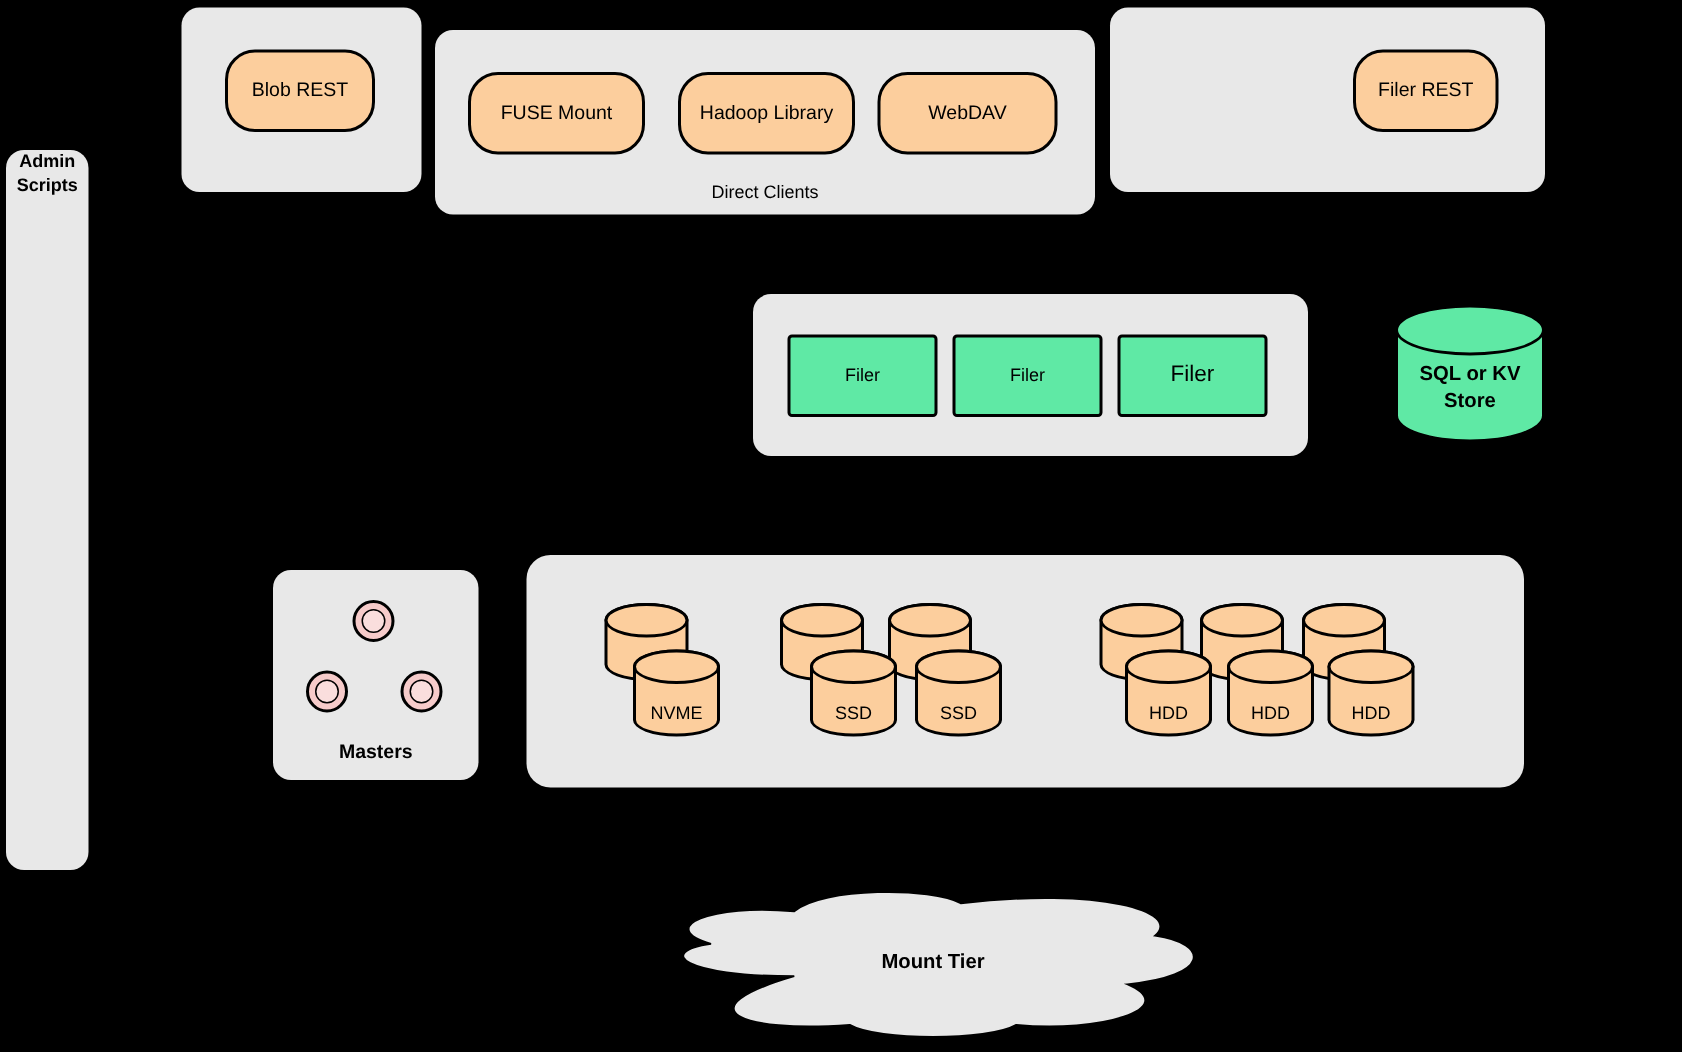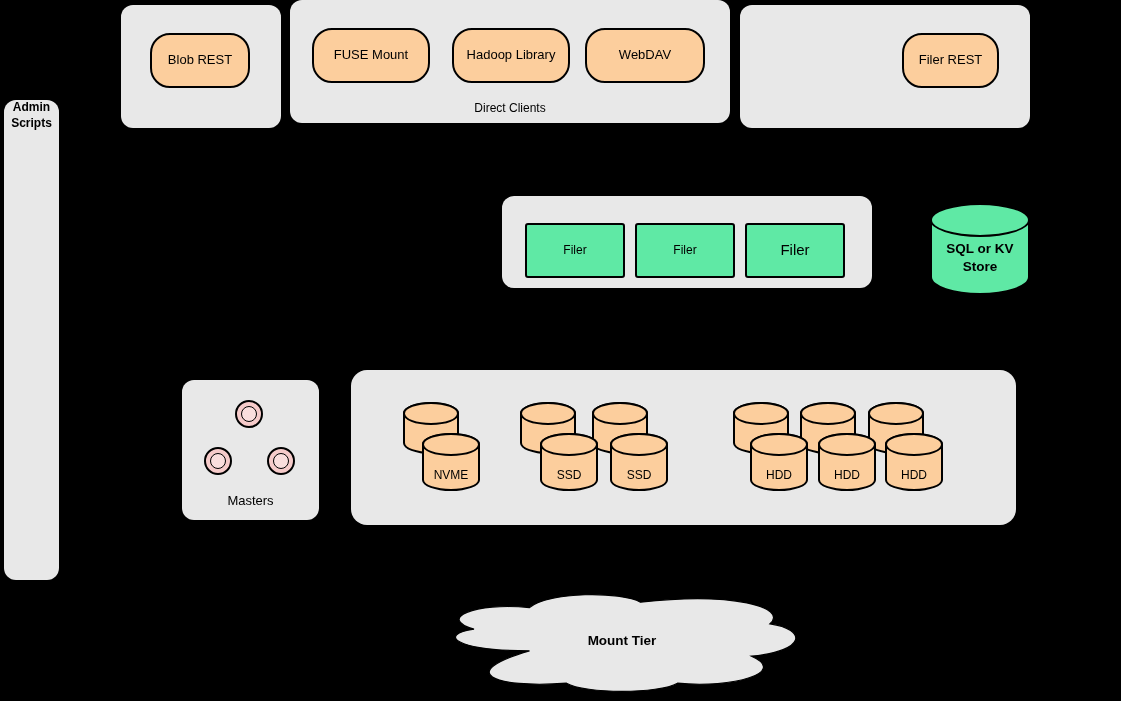--- a/index.html
+++ b/index.html
@@ -22,51 +22,51 @@
        border-radius:50%/11px;font-size:12px;padding-bottom:7px}
   .cyl::before{content:"";position:absolute;left:-2px;top:-2px;right:-2px;height:19px;
        background:inherit;border:2px solid var(--stroke,#000);border-radius:50%}
   .cyl.green-cyl{background:var(--green,#5fe9a5);border-radius:50%/18px;align-items:center;
        padding:18px 8px 0;font-weight:bold;font-size:13.5px;text-align:center;line-height:1.3}
   .cyl.green-cyl::before{height:30px}
   .circle{position:absolute;display:flex;align-items:center;justify-content:center;
        background:var(--pink,#f6cbca);border:2px solid var(--stroke,#000);border-radius:50%}
   .circle::after{content:"";width:60%;height:60%;background:#fadedd;
        border:1.5px solid var(--stroke,#000);border-radius:50%}
-  .masters-label{position:absolute;left:0;right:0;bottom:12px;text-align:center;font-weight:normal;font-size:13px}
+  .masters-label{position:absolute;left:0;right:0;bottom:12px;text-align:center;font-weight:bold;font-size:13px}
   .cloud-wrap{position:absolute}
   .cloud-wrap svg{position:absolute;left:0;top:0;width:100%;height:100%}
   .cloud-label{position:absolute;left:0;top:0;right:0;bottom:0;display:flex;
        align-items:center;justify-content:center;font-weight:bold;font-size:13.5px}
 </style>
 </head>
 <body>
 
 <div class="stage">
 
   <div class="panel admin" style="left:4px;top:100px;width:55px;height:480px">
     <div class="admin-label">Admin Scripts</div>
   </div>
 
   <div class="panel" style="left:121px;top:5px;width:160px;height:123px">
     <div class="node" style="left:29px;top:28px;width:100px;height:55px">Blob REST</div>
   </div>
 
-  <div class="panel" style="left:290px;top:0;width:440px;height:123px">
+  <div class="panel" style="left:290px;top:20px;width:440px;height:123px">
     <div class="node" style="left:22px;top:28px;width:118px;height:55px">FUSE Mount</div>
     <div class="node" style="left:162px;top:28px;width:118px;height:55px">Hadoop Library</div>
     <div class="node" style="left:295px;top:28px;width:120px;height:55px">WebDAV</div>
     <div class="caption">Direct Clients</div>
   </div>
 
   <div class="panel" style="left:740px;top:5px;width:290px;height:123px">
     <div class="node" style="left:162px;top:28px;width:97px;height:55px">Filer REST</div>
   </div>
 
-  <div class="panel" style="left:502px;top:196px;width:370px;height:92px">
+  <div class="panel" style="left:502px;top:196px;width:370px;height:108px">
     <div class="node green" style="left:23px;top:27px;width:100px;height:55px">Filer</div>
     <div class="node green" style="left:133px;top:27px;width:100px;height:55px">Filer</div>
     <div class="node green" style="left:243px;top:27px;width:100px;height:55px;font-size:15px">Filer</div>
   </div>
 
   <div class="cyl green-cyl" style="left:930px;top:203px;width:100px;height:92px">SQL or KV Store</div>
 
   <div class="panel" style="left:182px;top:380px;width:137px;height:140px">
     <div class="circle" style="left:53px;top:20px;width:28px;height:28px"></div>
     <div class="circle" style="left:22px;top:67px;width:28px;height:28px"></div>

